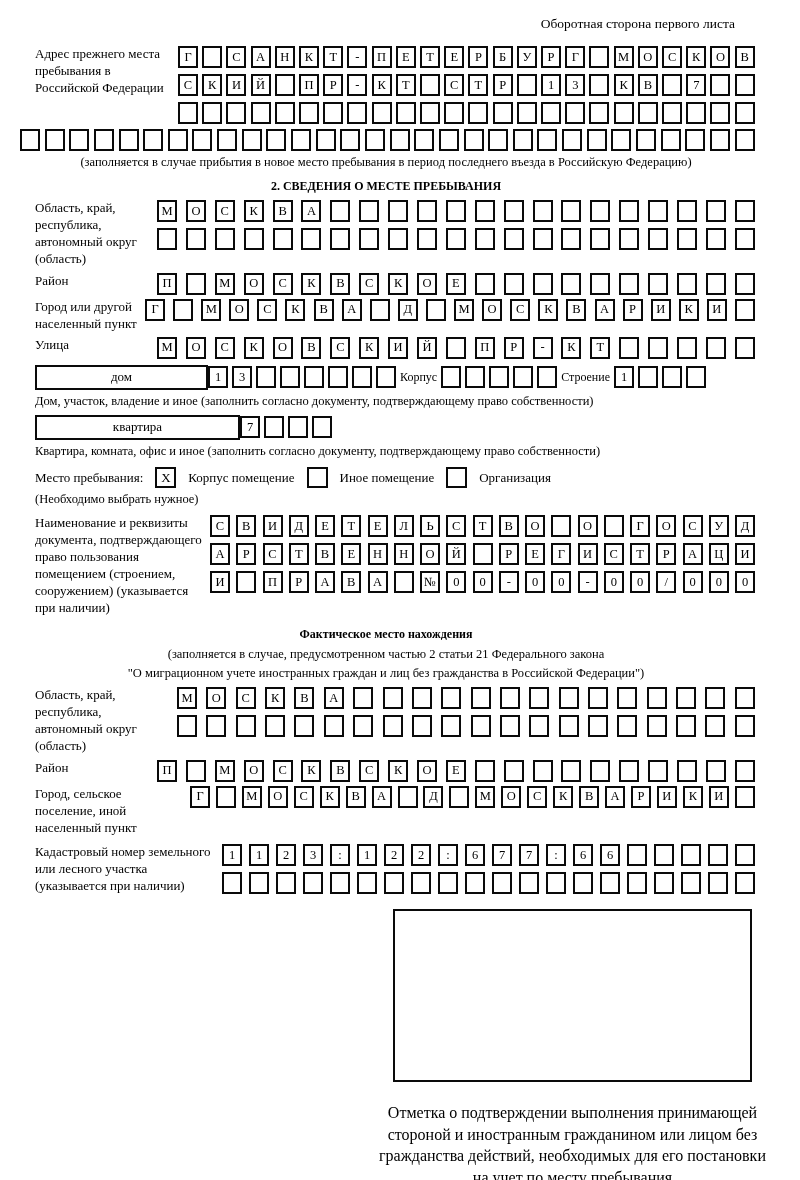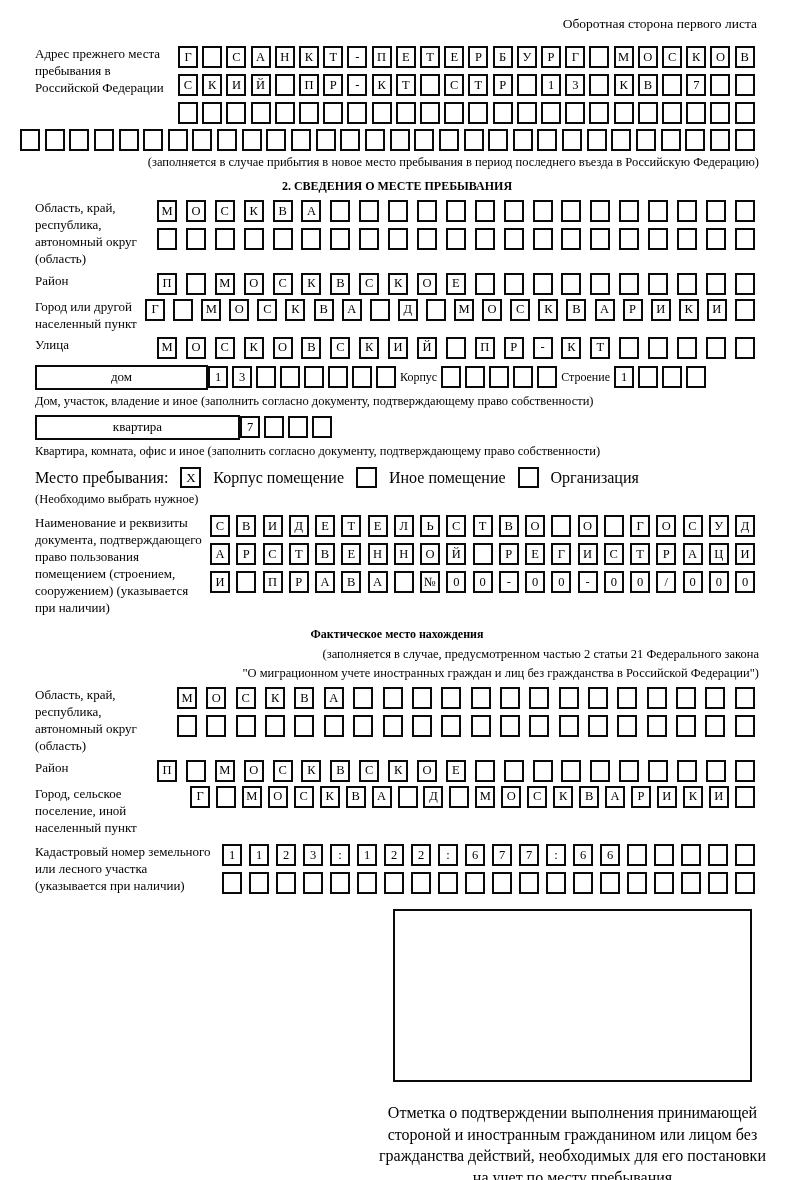--- a/index.html
+++ b/index.html
@@ -1,51 +1,51 @@
 <!DOCTYPE html>
 <html><head>
 <meta charset="utf-8">
 <style>
   html,body{margin:0;padding:0;background:#fff;}
   .page{
     position:relative;width:800px;height:1180px;box-sizing:border-box;
-    padding:16px 41px 0 35px;background:#fff;color:#000;
+    padding:16px 63px 0 35px;background:#fff;color:#000;
     font-family:"Liberation Serif","DejaVu Serif",serif;overflow:hidden;
   }
   .hdr{text-align:right;font-size:13.5px;margin-right:2px;}
   .frow{display:flex;align-items:flex-start;}
   .frow.vcenter{}
   .stack{display:flex;flex-direction:column;gap:6px;}
   .lbl{font-size:13px;line-height:1.3;flex:0 0 auto;box-sizing:border-box;padding-right:6px;}
   .l143{width:143px}.l122{width:122px}.l110{width:110px}.l175{width:175px}
   .l142{width:142px}.l155{width:155px}.l187{width:187px}
   .cells{display:flex;justify-content:space-between;flex:0 0 auto;}
   .c577{width:577px}.c735{width:735px;margin-left:-15px}.c598{width:598px}
   .c610{width:610px}.c545{width:545px}.c578{width:578px}.c565{width:565px}
   .c533{width:533px}.c188{width:188px}.c116{width:116px}.c92{width:92px}
   .cell{
     box-sizing:border-box;width:20px;height:22px;border:2px solid #0a0a0a;
     display:flex;align-items:center;justify-content:center;
     font-size:12.5px;background:#fff;flex:0 0 auto;
   }
   .note{font-size:12.5px;line-height:1.3;margin-top:3px;}
-  .note.center{text-align:right;}
+  .note.center{text-align:center;}
   .ml155{}
   .title{text-align:center;font-weight:bold;font-size:12px;margin-top:9px;}
   .mt4{margin-top:4px}.mt5{margin-top:5px}.mt6{margin-top:6px}
   .mt8{margin-top:8px}.mt10{margin-top:10px}.mt14{margin-top:14px}
   .houserow{display:flex;align-items:center;gap:0;}
   .boxlbl{
     box-sizing:border-box;border:2px solid #0a0a0a;height:25px;
     display:flex;align-items:center;justify-content:center;font-size:13px;flex:0 0 auto;
   }
   .w173{width:173px}.w205{width:205px}
   .inlbl{font-size:12px;flex:0 0 auto;padding:0 4px;}
   .stayrow{display:flex;align-items:center;gap:12px;font-size:13px;}
-  .lbl13{font-size:16px;}
+  .lbl13{font-size:13px;}
   .chk{
     box-sizing:border-box;width:21px;height:21px;border:2px solid #0a0a0a;
     display:inline-flex;align-items:center;justify-content:center;font-size:13px;flex:0 0 auto;
   }
   .stampbox{
     box-sizing:border-box;margin-left:358px;margin-top:14px;
     width:359px;height:173px;border:2px solid #0a0a0a;background:#fff;
   }
   .stampcap{
     margin-left:340px;width:395px;text-align:center;

